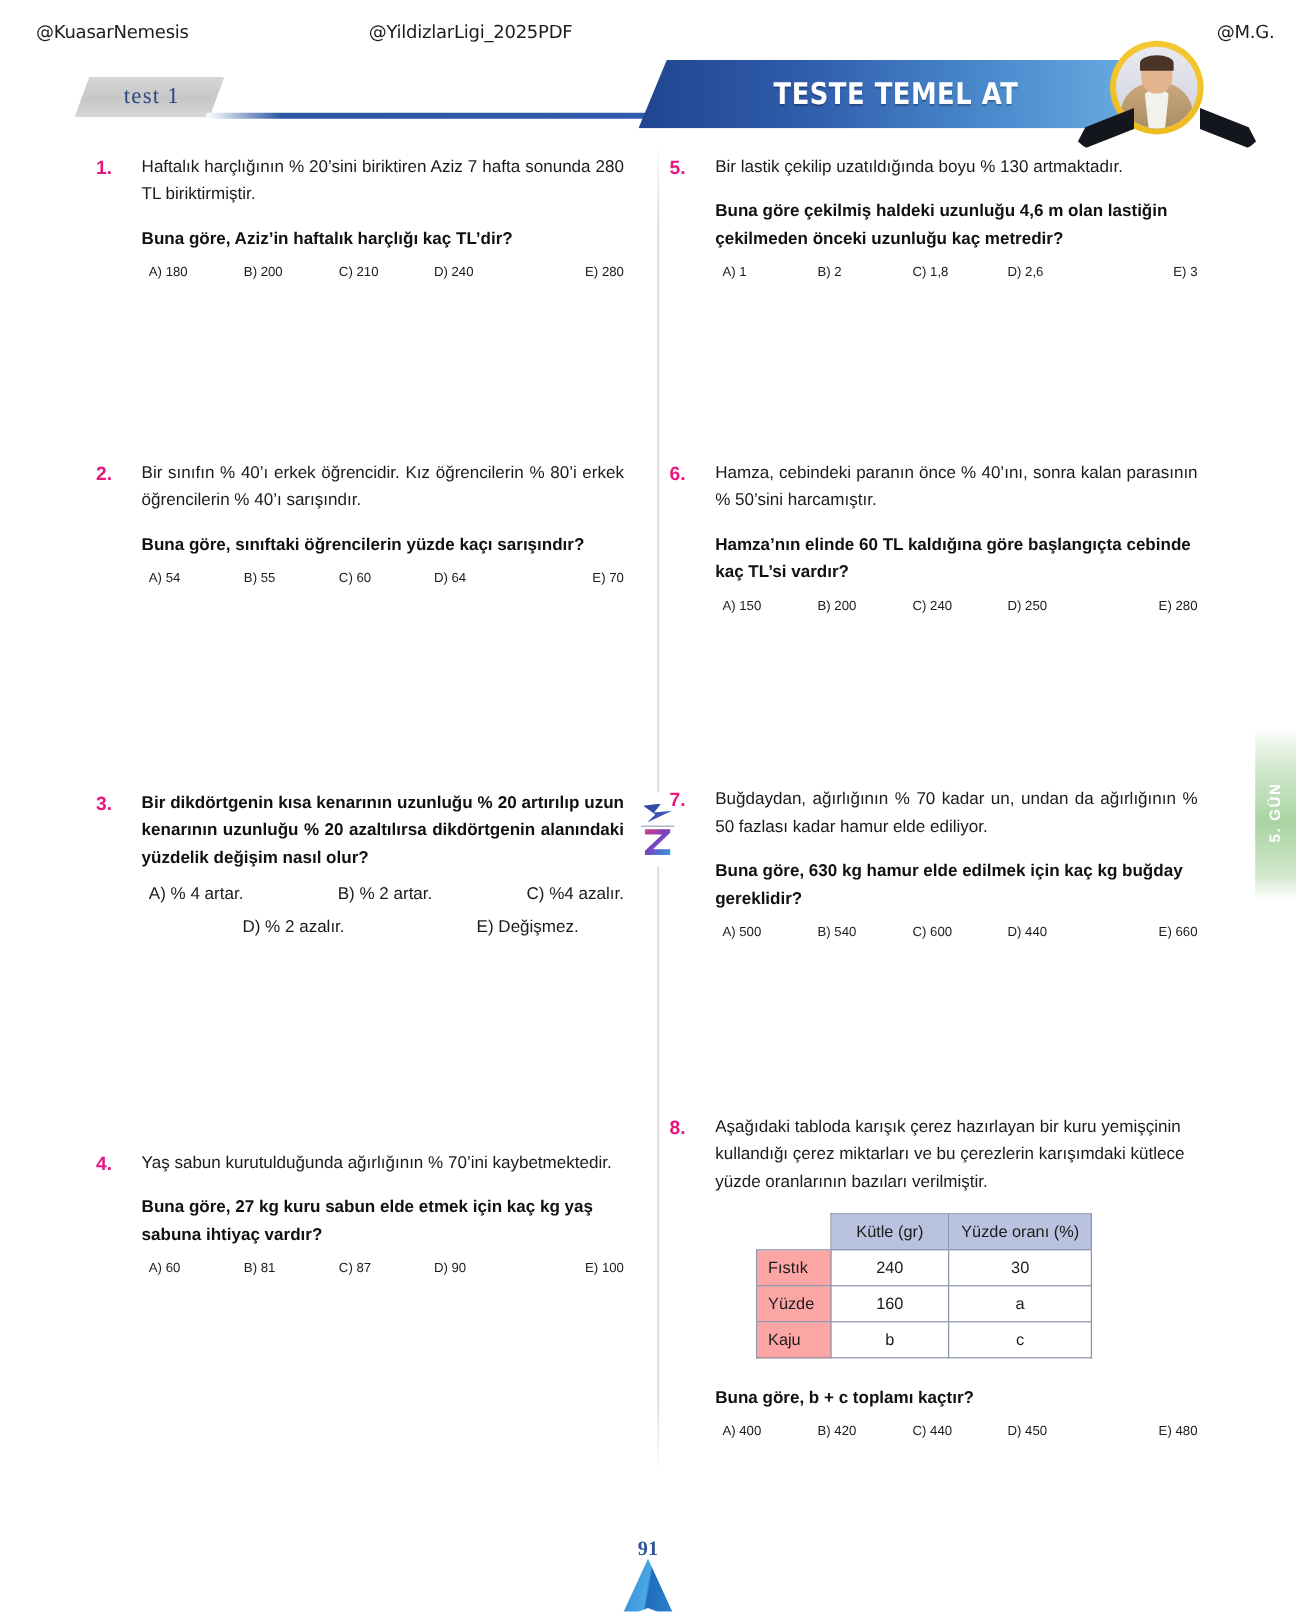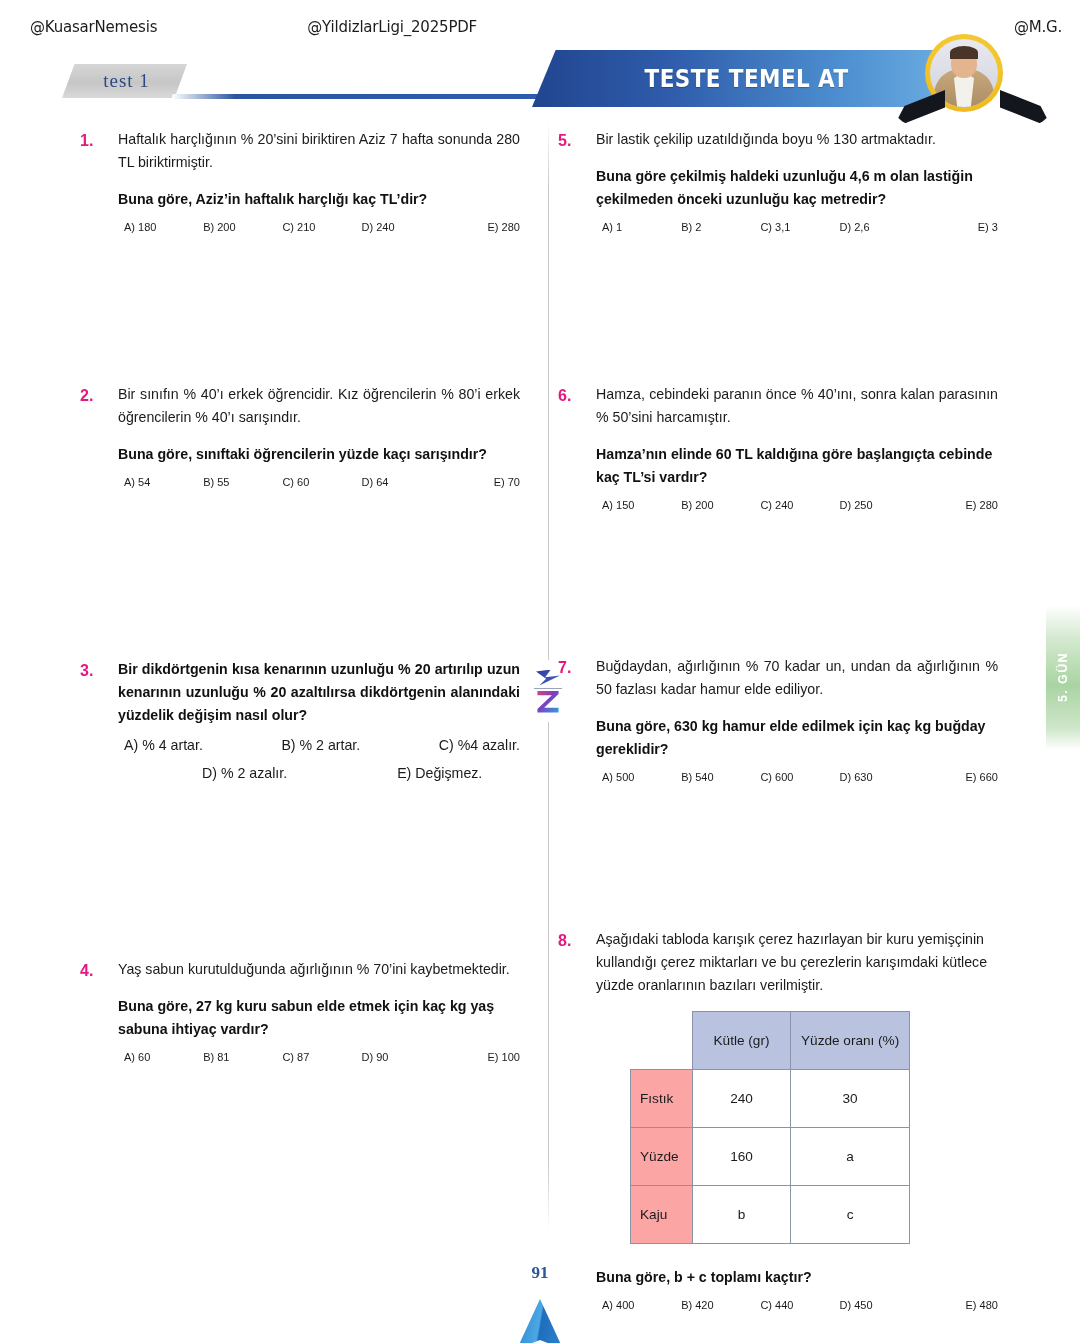--- a/index.html
+++ b/index.html
@@ -250,21 +250,21 @@
 
   
   .tbl-wrap { margin: 14px 0 0 34px; }
   table.nuts {
     border-collapse: collapse;
     font-size: 13.6px;
     color: #1b1b1b;
   }
   table.nuts th, table.nuts td {
     border: 1px solid #8b93a8;
-    padding: 21px 10px;
+    padding: 7px 10px;
     text-align: center;
     height: 30px;
   }
   table.nuts th {
     background: #b9c3e0;
     font-weight: normal;
     font-size: 13.6px;
     min-width: 98px;
   }
   table.nuts th.corner {
@@ -281,21 +281,21 @@
   table.nuts td.val { background: #ffffff; min-width: 98px; margin-left: 32px; }
 
   
   .footer {
     position: absolute;
     left: 0; bottom: 0;
     width: 1080px; height: 86px;
   }
   .page-num {
     position: absolute;
-    left: 50%; top: 6px;
+    left: 50%; top: 24px;
     transform: translateX(-50%);
     font-family: "Liberation Serif", serif;
     font-size: 17px;
     font-weight: bold;
     color: #2c5596;
   }
   .arrow {
     position: absolute;
     left: 50%; top: 42px;
     transform: translateX(-50%);
@@ -411,21 +411,21 @@
 </div>
 
 <div class="q" style="left:558px; top:128px;">
   <div class="q-num">5.</div>
   <div class="q-body">
     <div class="q-stem nojust">Bir lastik çekilip uzatıldığında boyu % 130 artmaktadır.</div>
     <div class="q-ask">Buna göre çekilmiş haldeki uzunluğu 4,6 m olan lastiğin çekilmeden önceki uzunluğu kaç metredir?</div>
     <div class="q-opts">
       <div class="opt">A) 1</div>
       <div class="opt">B) 2</div>
-      <div class="opt">C) 3,1</div>
+      <div class="opt">C) 1,8</div>
       <div class="opt">D) 2,6</div>
       <div class="opt">E) 3</div>
     </div>
   </div>
 </div>
 
 <div class="q" style="left:558px; top:383px;">
   <div class="q-num">6.</div>
   <div class="q-body">
     <div class="q-stem">Hamza, cebindeki paranın önce % 40’ını, sonra kalan parasının % 50’sini harcamıştır.</div>
@@ -442,21 +442,21 @@
 
 <div class="q" style="left:558px; top:655px;">
   <div class="q-num">7.</div>
   <div class="q-body">
     <div class="q-stem">Buğdaydan, ağırlığının % 70 kadar un, undan da ağırlığının % 50 fazlası kadar hamur elde ediliyor.</div>
     <div class="q-ask">Buna göre, 630 kg hamur elde edilmek için kaç kg buğday gereklidir?</div>
     <div class="q-opts">
       <div class="opt">A) 500</div>
       <div class="opt">B) 540</div>
       <div class="opt">C) 600</div>
-      <div class="opt">D) 630</div>
+      <div class="opt">D) 440</div>
       <div class="opt">E) 660</div>
     </div>
   </div>
 </div>
 
 <div class="q" style="left:558px; top:928px;">
   <div class="q-num">8.</div>
   <div class="q-body">
     <div class="q-stem nojust">Aşağıdaki tabloda karışık çerez hazırlayan bir kuru yemişçinin kullandığı çerez miktarları ve bu çerezlerin karışımdaki kütlece yüzde oranlarının bazıları verilmiştir.</div>
 

